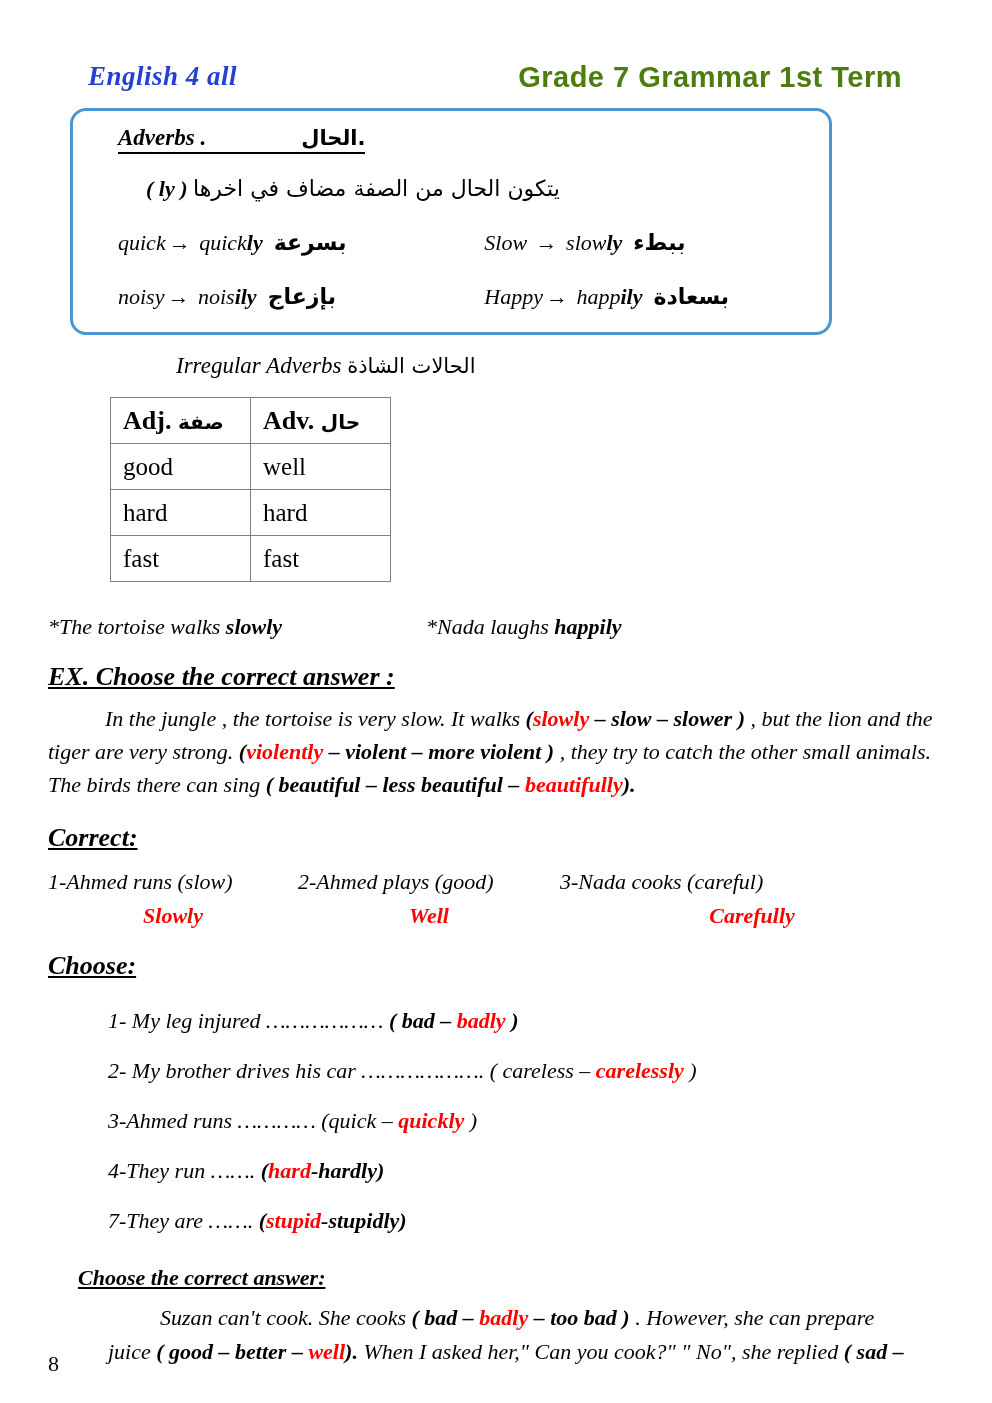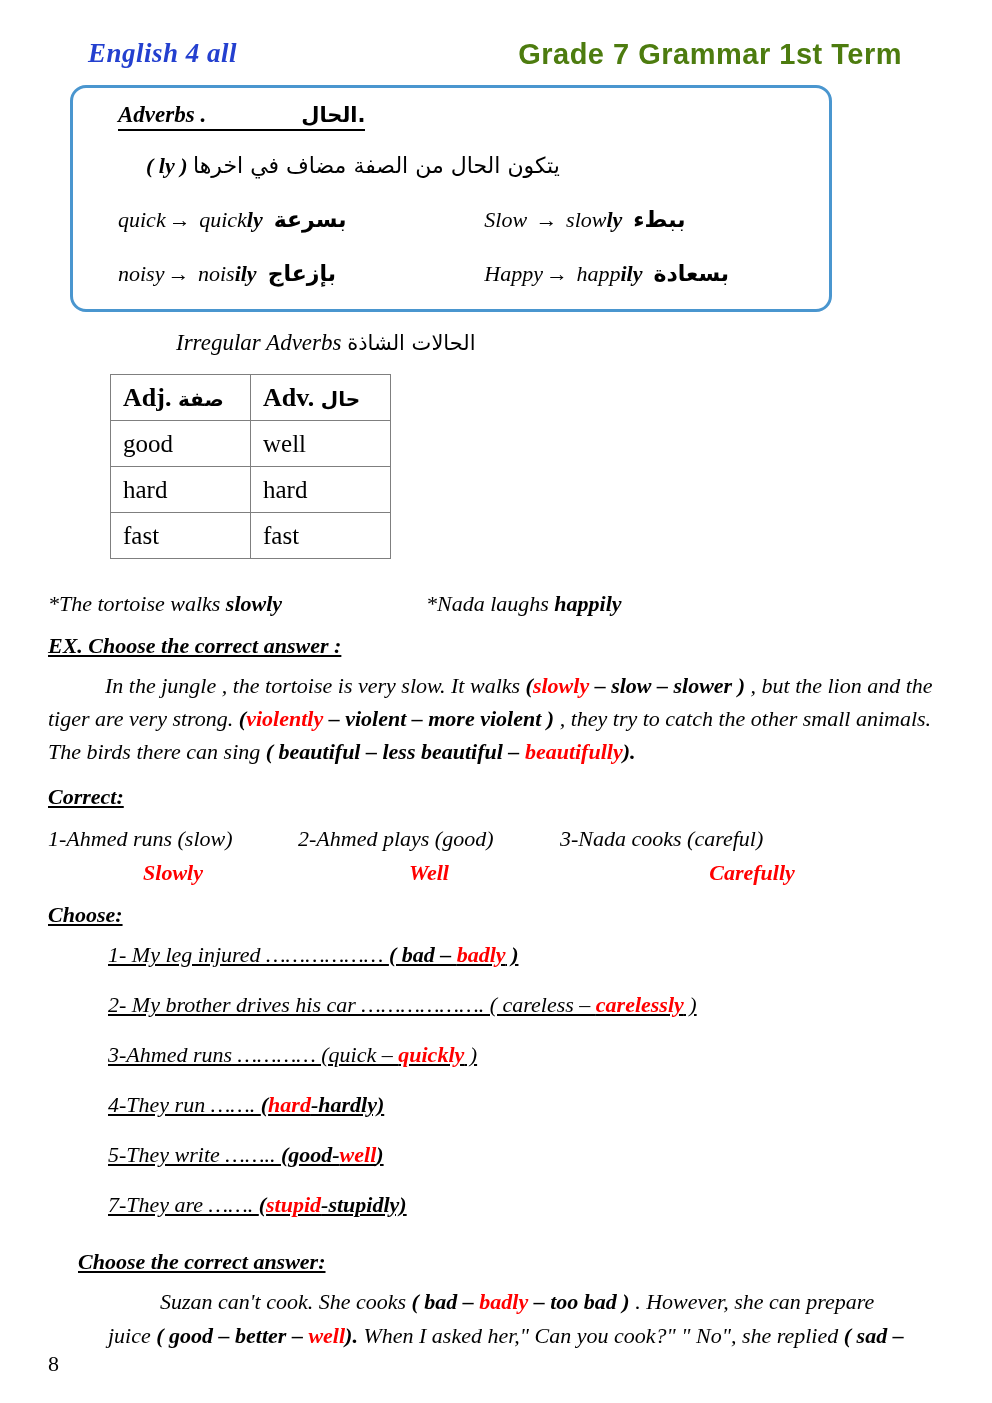--- a/index.html
+++ b/index.html
@@ -18,20 +18,21 @@
     font-family: "DejaVu Sans", sans-serif;
     font-style: normal;
   }
 
   
   .top {
     display: flex;
     justify-content: space-between;
     align-items: flex-start;
     padding: 38px 90px 0 88px;
+    margin-top: 23px;
   }
   .brand {
     font-weight: 700;
     font-style: italic;
     font-size: 27px;
     color: #2440cf;
     letter-spacing: 0.5px;
   }
   .course {
     font-family: "Liberation Sans", "DejaVu Sans", sans-serif;
@@ -89,22 +90,22 @@
     font-size: 25px;
     font-weight: 400;
   }
   .irr-table th { font-weight: 700; font-size: 26px; }
   .irr-table th .ar { font-size: 20px; font-weight: 700; }
 
   
   .sent-row { display: flex; margin-top: 32px; font-size: 22px; }
   .sent-row .sent:first-child { width: 378px; }
   .sec-heading {
-    margin-top: 16px;
-    font-size: 22px;
+    margin-top: 22px;
+    font-size: 26px;
     font-weight: 700;
     text-decoration: underline;
   }
   .para {
     margin-top: 10px;
     font-size: 22px;
     line-height: 33px;
     text-indent: 57px;
   }
   .seg-normal { }
@@ -120,21 +121,21 @@
   }
   .cg-q { text-align: left; }
   .cg-a {
     margin-top: 8px;
     text-align: center;
     font-weight: 700;
     color: #ff0000;
   }
 
   
-  .choose-list { margin-top: 10px; text-decoration: underline; }
+  .choose-list { margin-top: 23px; }
   .choose-item {
     margin: 0 0 17px 60px;
     font-size: 22px;
     line-height: 33px;
   }
 
   
   .final-heading {
     margin: 28px 0 0 30px;
     font-size: 22px;
@@ -250,21 +251,20 @@
         <div class="cg-a">Carefully</div>
       </div>
     </div>
 
     <div class="sec-heading">Choose:</div>
     <div class="choose-list">
       <div class="choose-item"><span class="seg-normal">1- My leg injured ……………… </span><span class="seg-bold">( bad – </span><span class="seg-red">badly</span><span class="seg-bold"> )</span></div>
       <div class="choose-item"><span class="seg-normal">2- My brother drives his car ………………. ( careless – </span><span class="seg-red">carelessly</span><span class="seg-normal"> )</span></div>
       <div class="choose-item"><span class="seg-normal">3-Ahmed runs ………… (quick – </span><span class="seg-red">quickly</span><span class="seg-normal"> )</span></div>
       <div class="choose-item"><span class="seg-normal">4-They run ……. </span><span class="seg-bold">(</span><span class="seg-red">hard</span><span class="seg-bold">-hardly)</span></div>
-      <div class="choose-item"><span class="seg-normal">5-They write …….. </span><span class="seg-bold">(good-</span><span class="seg-red">well</span><span class="seg-bold">)</span></div>
       <div class="choose-item"><span class="seg-normal">7-They are ……. </span><span class="seg-bold">(</span><span class="seg-red">stupid</span><span class="seg-bold">-stupidly)</span></div>
     </div>
 
     <div class="final-heading">Choose the correct answer:</div>
     <p class="final-para"><span class="seg-normal">Suzan can't cook. She cooks </span><span class="seg-bold">( bad – </span><span class="seg-red">badly</span><span class="seg-bold"> – too bad ) </span><span class="seg-normal">. However, she can prepare juice </span><span class="seg-bold">( good – better – </span><span class="seg-red">well</span><span class="seg-bold">). </span><span class="seg-normal">When I asked her," Can you cook?" " No", she replied </span><span class="seg-bold">( sad – </span></p>
 
   </div>
 
   <div class="page-number">8</div>
 </div>

